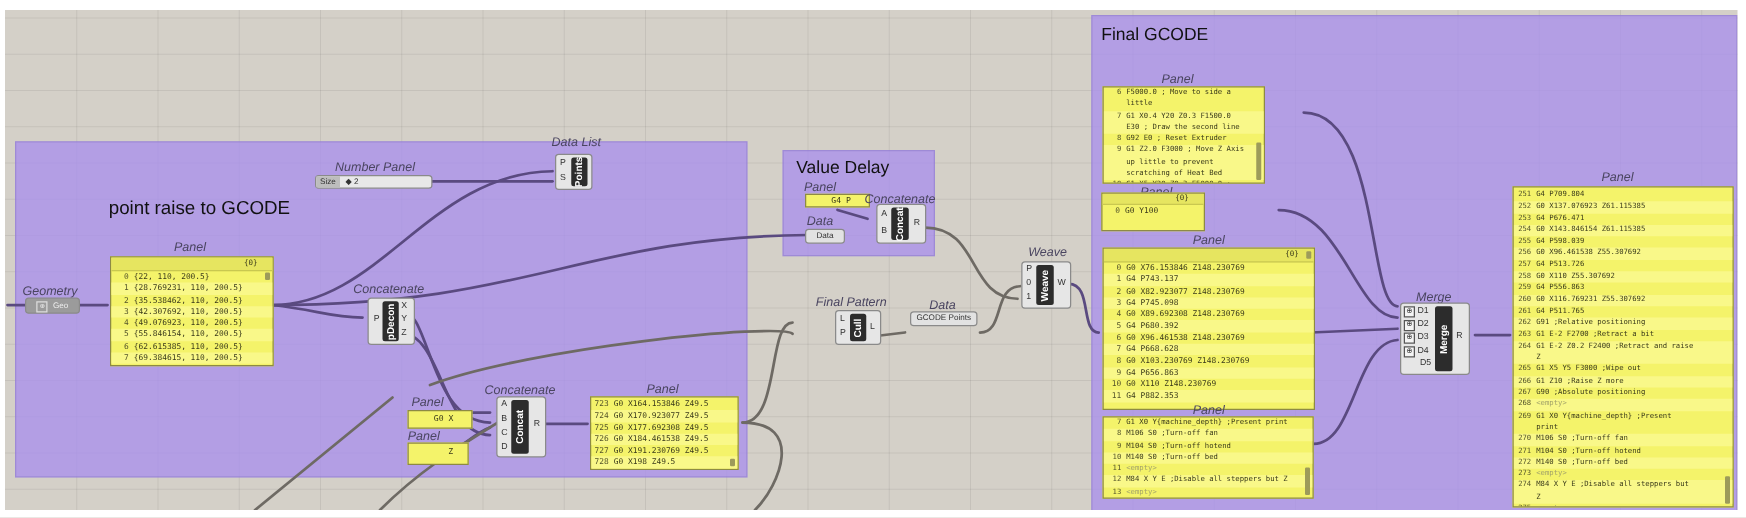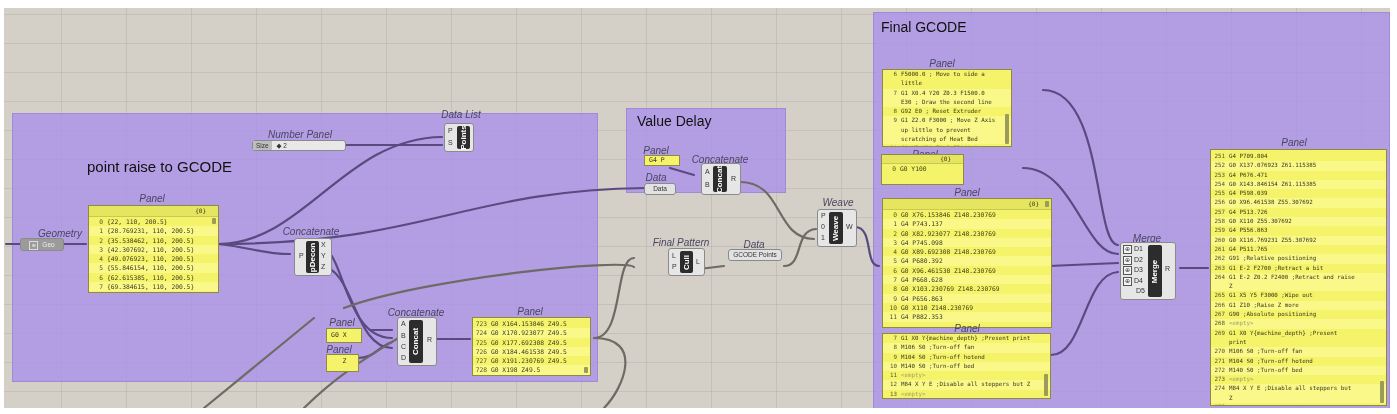--- a/index.html
+++ b/index.html
@@ -9,40 +9,40 @@
     background-size:65px 29px;background-position:-8px 6px;overflow:hidden;}
   .group{position:absolute;background:rgba(170,145,235,0.80);border:1px solid rgba(120,100,190,0.35);}
   .group-title{position:absolute;font-family:"Liberation Sans",sans-serif;color:#111;}
   .comp-label{position:absolute;font-family:"Liberation Sans",sans-serif;font-style:italic;font-size:10px;color:#4a4560;white-space:nowrap;transform:translateX(-50%);}
   .panel{position:absolute;background:#f4f36a;border:1px solid #8d8a44;font-family:"DejaVu Sans Mono",monospace;font-size:6.3px;color:#3a3a1a;overflow:hidden;}
   .panel .hdr{height:10px;background:#e6e560;border-bottom:1px solid #c9c850;text-align:right;padding-right:12px;font-size:6px;line-height:10px;}
   .panel .row{display:flex;line-height:9.3px;white-space:pre;}
   .panel .row:nth-child(even){background:#f9f889;}
   .panel .idx{display:inline-block;min-width:14px;text-align:right;padding-right:4px;color:#55552a;}
   .panel .scroll{position:absolute;right:2px;bottom:2px;width:4px;height:20px;background:#9d9b5a;border-radius:1px;}
-  .panel.small{font-size:6.5px;line-height:13px;padding-left:4px;}
+  .panel.small{font-size:6.5px;line-height:13px;padding-left:20px;}
   .panel .empty{color:#a3a36a;}
   .comp{position:absolute;background:#e6e6e6;border:1px solid #8a8a8a;border-radius:3px;}
   .comp .core{position:absolute;top:2px;bottom:2px;background:#2c2c2c;color:#fff;font-family:"Liberation Sans",sans-serif;font-weight:bold;font-size:8px;border-radius:2px;display:flex;align-items:center;justify-content:center;}
   .comp .core span{transform:rotate(-90deg);white-space:nowrap;}
   .comp .pin{position:absolute;font-family:"Liberation Sans",sans-serif;font-size:7px;color:#333;}
   .param{position:absolute;background:#e2e2e2;border:1px solid #8a8a8a;border-radius:3px;font-family:"Liberation Sans",sans-serif;font-size:6.5px;color:#333;text-align:center;line-height:11px;}
   .slider{position:absolute;background:#e8e8e8;border:1px solid #8a8a8a;border-radius:3px;font-family:"Liberation Sans",sans-serif;font-size:6.5px;color:#333;}
   svg.wires{position:absolute;left:0;top:0;}
   .mergebox{display:inline-block;width:7px;height:7px;border:1px solid #555;font-size:6px;line-height:7px;text-align:center;background:#f4f4f4;}
 </style>
 </head>
 <body>
 
 <div class="canvas">
 
   <div class="group" style="left:8px;top:105px;width:584px;height:267px;">
     <div class="group-title" style="left:74px;top:44px;font-size:15px;">point raise to GCODE</div>
   </div>
-  <div class="group" style="left:622px;top:100px;width:120px;height:83px;padding-left:38px;">
+  <div class="group" style="left:622px;top:112px;width:120px;height:83px;">
     <div class="group-title" style="left:10px;top:4px;font-size:14px;">Value Delay</div>
   </div>
   <div class="group" style="left:869px;top:4px;width:515px;height:396px;">
     <div class="group-title" style="left:7px;top:6px;font-size:14px;">Final GCODE</div>
   </div>
 
   <svg class="wires" width="1386" height="400">
     <g fill="none" stroke-width="2.2" stroke-linecap="round">
       <path d="M2 236 L16 236" stroke="#5a4a80"></path>
       <path d="M60 236 L82 236" stroke="#5a4a80"></path>
@@ -66,21 +66,21 @@
       <path d="M780 258 C 800 258, 790 222, 812 221" stroke="#6e6a64"></path>
       <path d="M851 219 C 870 219, 860 258, 875 258" stroke="#5a4a80"></path>
       <path d="M1039 82 C 1100 82, 1090 237, 1114 237" stroke="#5a4a80"></path>
       <path d="M1019 160 C 1070 160, 1080 246, 1114 246" stroke="#5a4a80"></path>
       <path d="M1045 258 L1114 255" stroke="#5a4a80"></path>
       <path d="M1047 347 C 1080 347, 1080 266, 1114 264" stroke="#5a4a80"></path>
       <path d="M1176 260 L1204 260" stroke="#5a4a80"></path>
     </g>
   </svg>
 
-  <div class="comp-label" style="left:36px;top:220px;margin-left:20px;">Geometry</div>
+  <div class="comp-label" style="left:36px;top:220px;">Geometry</div>
   <div class="param" style="left:16px;top:230px;width:42px;height:11px;background:#9b9b9b;color:#eee;">
     <span style="display:inline-block;width:7px;height:7px;border:1px solid #ddd;font-size:5px;line-height:7px;margin-right:4px;">⊕</span><span>Geo</span>
   </div>
 
   <div class="comp-label" style="left:148px;top:185px;">Panel</div>
   <div class="panel" style="left:84px;top:197px;width:129px;height:86px;">
     <div class="hdr">{0}</div>
     <div>
         <div class="row"><span class="idx">0</span><span>{22, 110, 200.5}</span></div>
         <div class="row"><span class="idx">1</span><span>{28.769231, 110, 200.5}</span></div>

